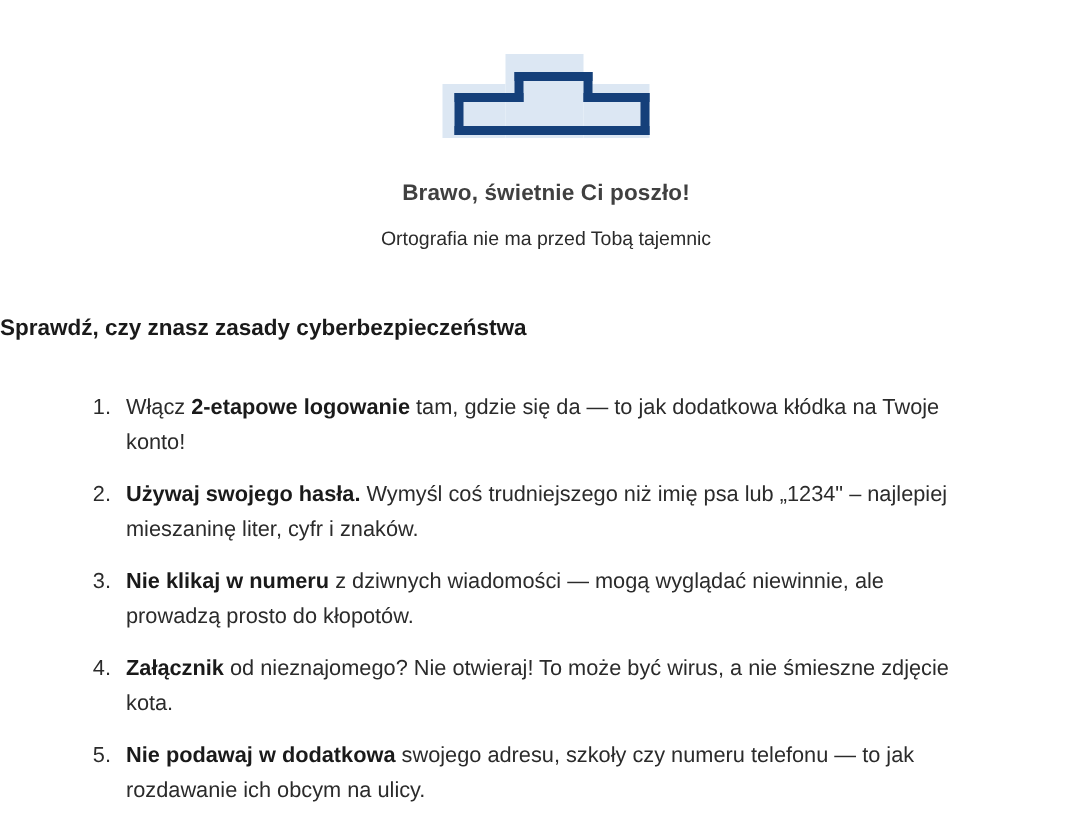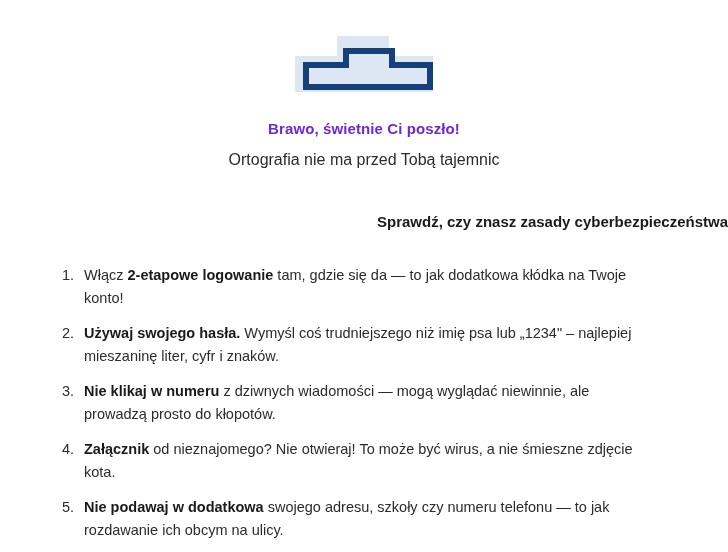--- a/index.html
+++ b/index.html
@@ -123,33 +123,33 @@
     width: 130px;
     height: 6px;
     background: #15407a;
   }
 
   
   .headline {
     text-align: center;
     font-size: 15px;
     font-weight: bold;
-    color: #6d28d9;
+    color: #404040;
     margin-top: 28px;
     letter-spacing: 0.1px;
   }
   .subhead {
     text-align: center;
-    font-size: 16px;
+    font-size: 13px;
     font-weight: normal;
     color: #2b2b2b;
     margin-top: 14px;
   }
   .section-title {
-    text-align: right;
+    text-align: left;
     font-size: 15px;
     font-weight: bold;
     color: #1a1a1a;
     margin-top: 44px;
   }
 
   
   ol.tips {
     margin: 34px 0 0 0;
     padding: 0 78px 0 78px;

